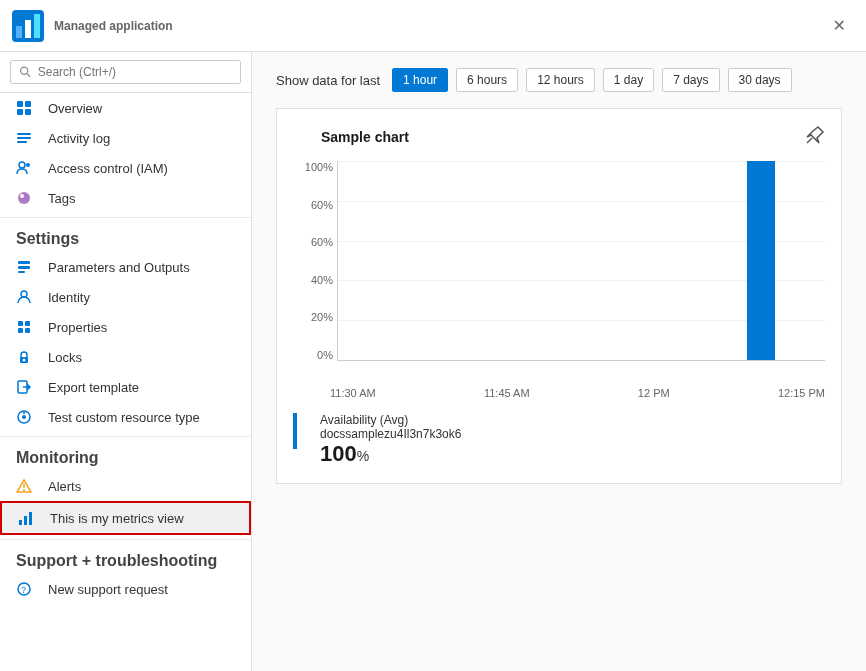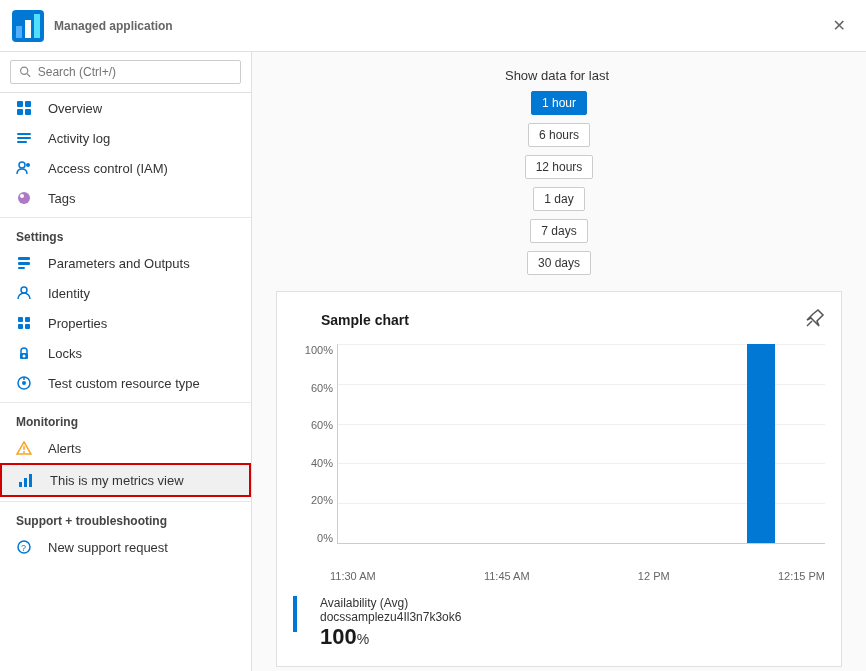--- a/index.html
+++ b/index.html
@@ -38,29 +38,29 @@
     .search-icon-svg { width: 14px; height: 14px; margin-right: 6px; color: #888; }
 
     .sidebar-nav { flex: 1; }
     .nav-item {
       display: flex; align-items: center; gap: 16px; padding: 7px 16px;
       cursor: pointer; color: #333; font-size: 13px; text-decoration: none;
     }
     .nav-item.selected-highlight { background: #f0f0f0; border: 2px solid #d00000; }
     .nav-icon { width: 16px; height: 16px; flex-shrink: 0; }
     .section-header {
-      padding: 12px 16px 4px; font-size: 12px; font-weight: 600; color: #444;
+      padding: 12px 16px 4px; font-size: 16px; font-weight: 600; color: #444;
       border-top: 1px solid #e8e8e8; margin-top: 4px;
     }
     .section-header:first-of-type { border-top: none; }
 
     
     .content { flex: 1; padding: 16px 24px; overflow-y: auto; background: #fafafa; }
     .time-filter {
-      display: flex; align-items: center; gap: 8px; margin-bottom: 16px; flex-wrap: wrap; flex-direction: column;
+      display: flex; align-items: center; gap: 8px; margin-bottom: 16px; flex-wrap: wrap;
     }
     .time-filter-label { font-size: 13px; color: #333; margin-right: 4px; }
     .time-btn {
       padding: 4px 10px; border: 1px solid #ccc; background: #fff; cursor: pointer;
       font-size: 12px; color: #333; border-radius: 2px;
     }
     .time-btn.active { background: #0078d4; color: #fff; border-color: #0078d4; }
 
     .chart-section { background: #fff; border: 1px solid #e0e0e0; padding: 16px; }
     .chart-header { display: flex; justify-content: space-between; align-items: center; margin-bottom: 12px; }
@@ -174,20 +174,27 @@
         <span>Properties</span>
       </div>
       <div class="nav-item">
         <svg class="nav-icon" viewBox="0 0 16 16">
           <rect x="4" y="8" width="8" height="6" rx="1" fill="#0078d4"></rect>
           <path d="M5 8V6a3 3 0 0 1 6 0v2" fill="none" stroke="#0078d4" stroke-width="1.5"></path>
           <circle cx="8" cy="11" r="1.5" fill="#fff"></circle>
         </svg>
         <span>Locks</span>
       </div>
+      <div class="nav-item">
+        <svg class="nav-icon" viewBox="0 0 16 16">
+          <rect x="2" y="2" width="9" height="12" rx="1" fill="none" stroke="#0078d4" stroke-width="1.5"></rect>
+          <path d="M11 5l3 3-3 3M14 8H7" stroke="#0078d4" stroke-width="1.5" fill="none"></path>
+        </svg>
+        <span>Export template</span>
+      </div>
 
 
       <div class="nav-item">
         <svg class="nav-icon" viewBox="0 0 16 16">
           <circle cx="8" cy="8" r="6" fill="none" stroke="#0078d4" stroke-width="1.5"></circle>
           <circle cx="8" cy="8" r="2" fill="#0078d4"></circle>
           <line x1="8" y1="2" x2="8" y2="5" stroke="#0078d4" stroke-width="1.5"></line>
         </svg>
         <span>Test custom resource type</span>
       </div>

